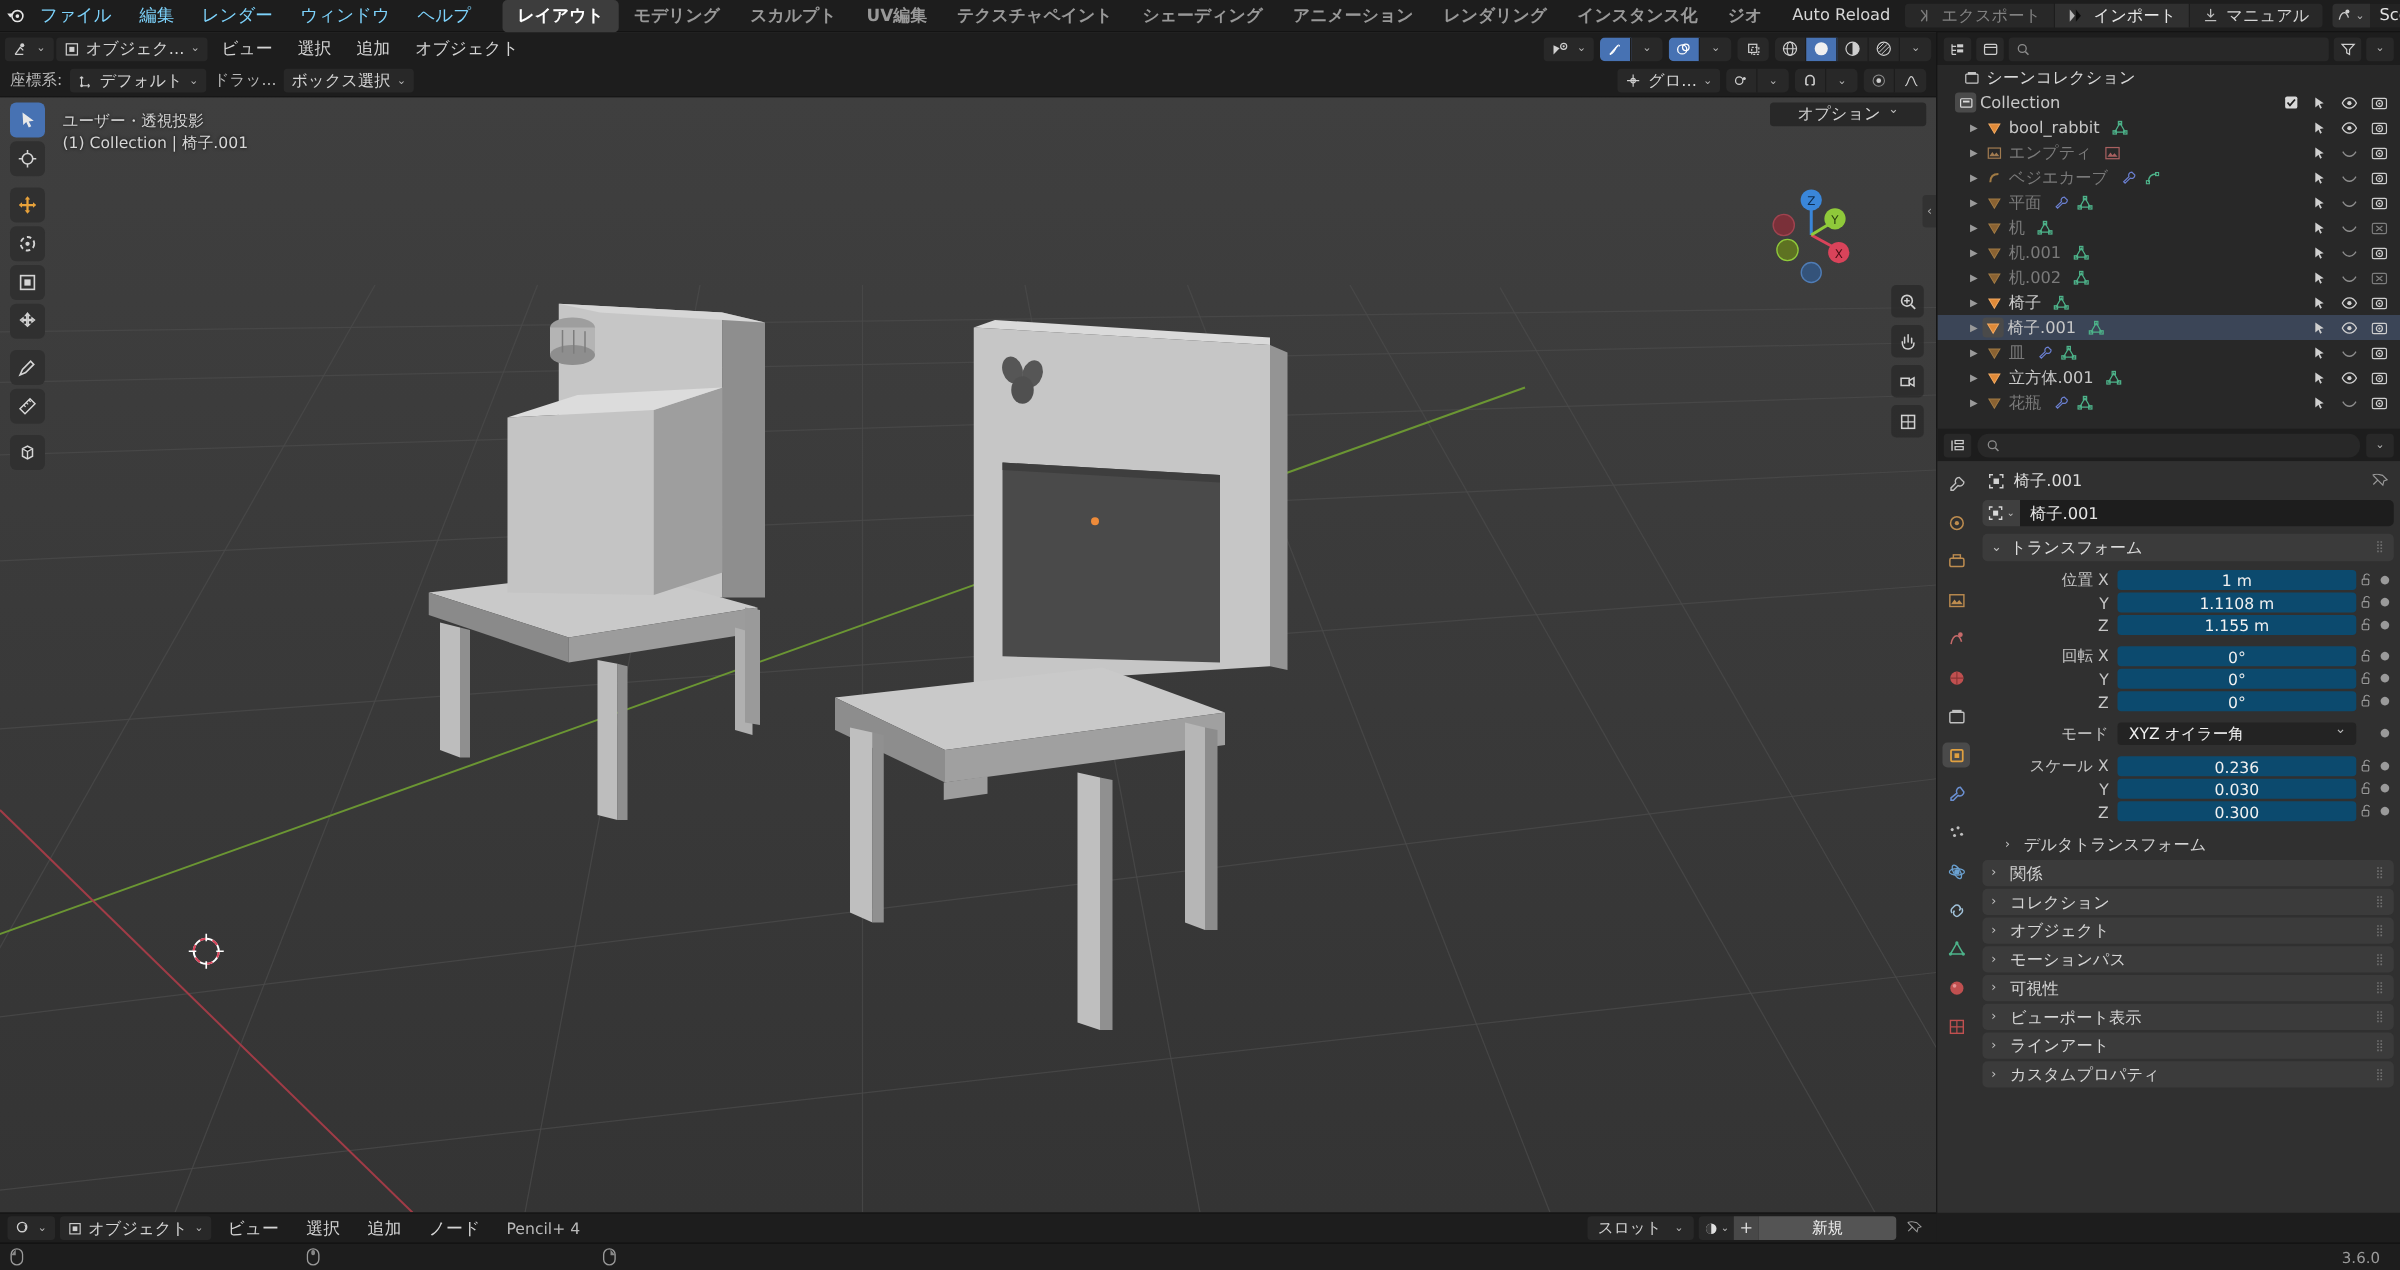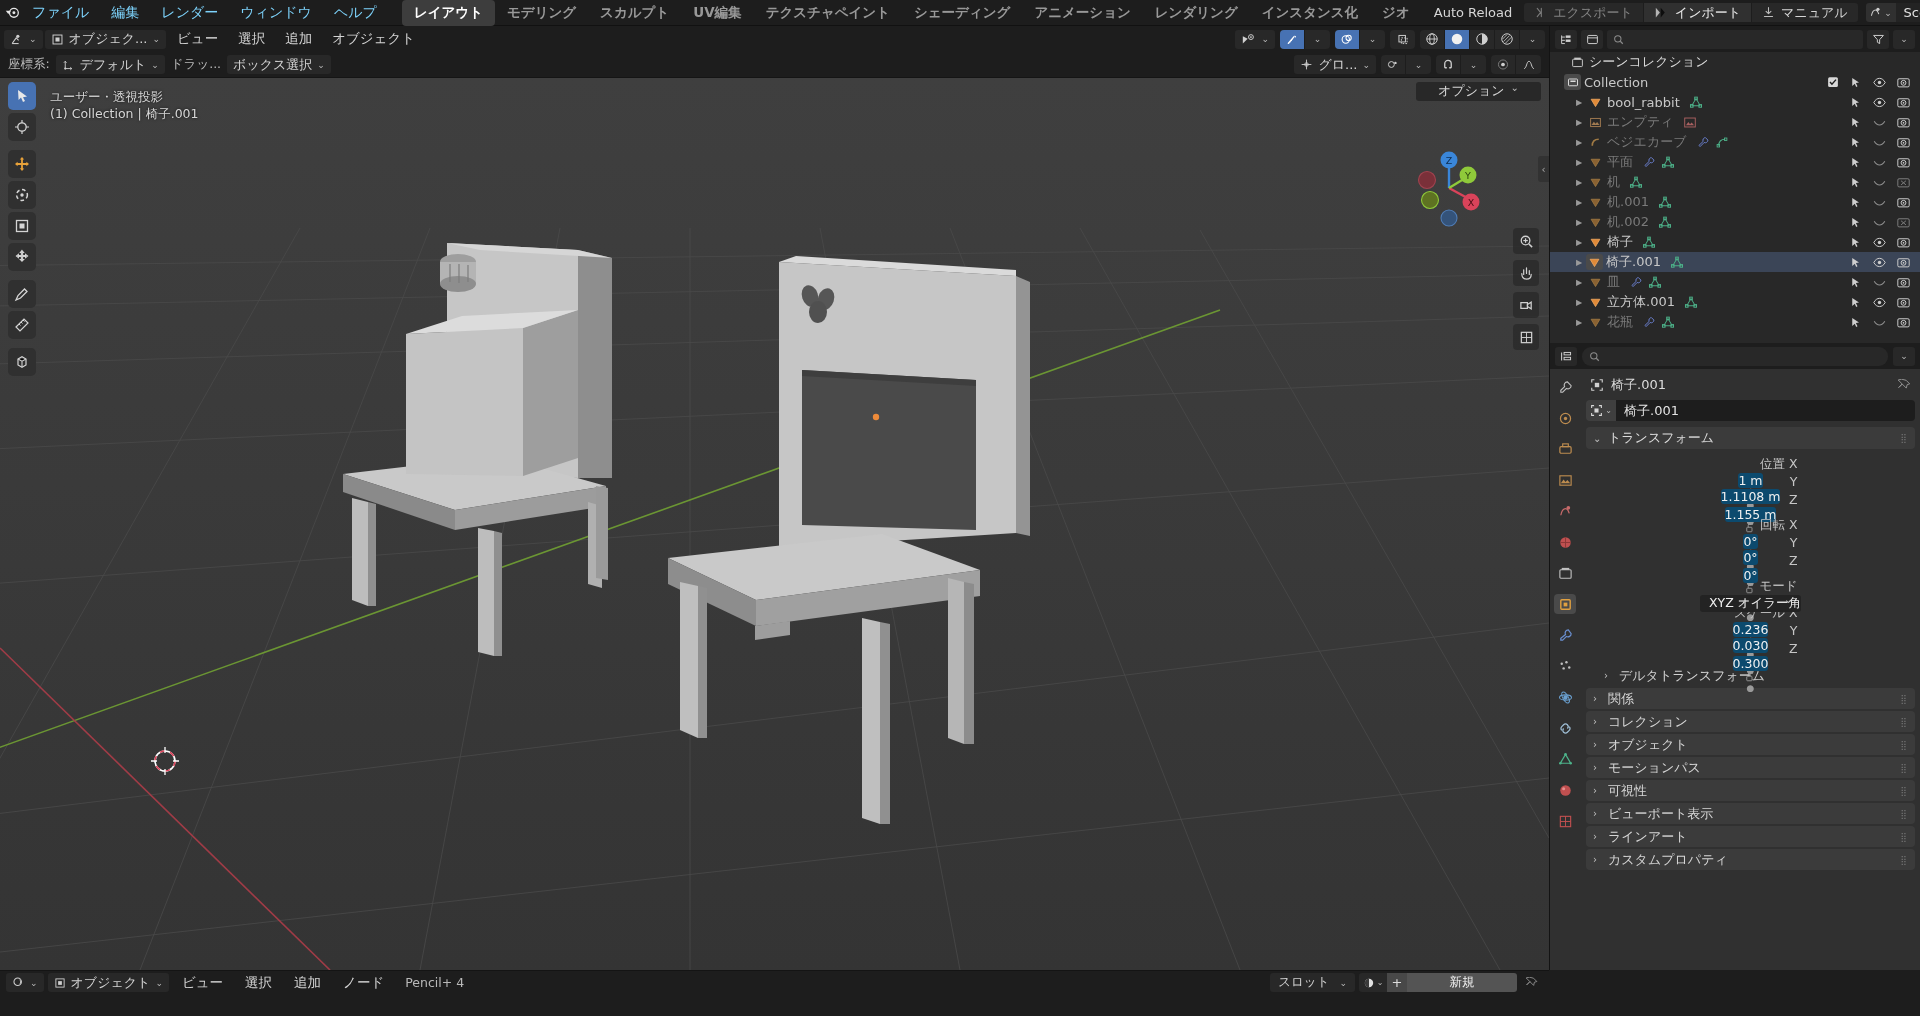--- a/index.html
+++ b/index.html
@@ -180,21 +180,21 @@
     flex:1; height:21px; background:#1d1d1d; border-radius:0 4px 4px 0;
     display:flex; align-items:center; padding-left:8px; font-size:13px; color:#e3e3e3;
   }
   .panel-head {
     display:flex; align-items:center; gap:6px; height: 22px; background:#3b3b3b;
     border-radius: 4px; padding: 0 7px; font-size:13px; color:#dcdcdc; margin-bottom: 2px;
   }
   .panel-head .grip { margin-left:auto; color:#6f6f6f; font-size:9px; letter-spacing:1px; }
   .chev { font-size: 10px; color:#c0c0c0; width:9px; display:inline-block;}
   .panel-body { padding: 5px 0 6px 0; }
-  .prow { display:flex; align-items:center; height: 16px; margin-bottom: 2px; flex-direction: column; }
+  .prow { display:flex; align-items:center; height: 16px; margin-bottom: 2px; }
   .plabel { width: 108px; text-align:right; padding-right: 7px; font-size:12.5px; color:#c6c6c6; white-space:nowrap;}
   .pval {
     flex: 1; height: 16px; background:#0c4a6e; border-radius:3px;
     display:flex; align-items:center; justify-content:center; font-size:12.5px; color:#f0f0f0;
   }
   .pval.dd {
     background:#232323; justify-content:flex-start; padding-left: 9px; position:relative;
   }
   .pval.dd::after { content:"⌄"; position:absolute; right:8px; top:-2px; color:#bbb; font-size:11px;}
   .plock { width:16px; display:flex; align-items:center; justify-content:center; }
@@ -1597,14 +1597,35 @@
         <div class="new-btn">新規</div>
       </div>
       <div class="out-sm" style="background:transparent">
         <svg width="12" height="12" viewBox="0 0 16 16">
             <path d="M10 1.6l4.4 4.4-3.2 1-1 4.2-5-5-4.4 4.4 4.4-4.4-5-5 4.2-1z" fill="none" stroke="#9a9a9a" stroke-width="1.1"></path>
           </svg>
       </div>
     </div>
   </div>
 
+  <div class="statusbar">
+    <div class="sb-item">
+      <svg width="11" height="15" viewBox="0 0 12 16">
+          <rect x="1" y="1" width="10" height="14" rx="5" fill="none" stroke="#9a9a9a" stroke-width="1.2"></rect>
+          <path d="M1 6.5h4V1.6" fill="#9a9a9a" opacity=".85"></path>
+        </svg>
+    </div>
+    <div class="sb-item" style="margin-left:210px">
+      <svg width="11" height="15" viewBox="0 0 12 16">
+          <rect x="1" y="1" width="10" height="14" rx="5" fill="none" stroke="#9a9a9a" stroke-width="1.2"></rect>
+          <rect x="4.4" y="2" width="3.2" height="4.5" rx="1.5" fill="#9a9a9a" opacity=".85"></rect>
+        </svg>
+    </div>
+    <div class="sb-item" style="margin-left:210px">
+      <svg width="11" height="15" viewBox="0 0 12 16">
+          <rect x="1" y="1" width="10" height="14" rx="5" fill="none" stroke="#9a9a9a" stroke-width="1.2"></rect>
+          <path d="M11 6.5H7V1.6" fill="#9a9a9a" opacity=".85"></path>
+        </svg>
+    </div>
+    <div class="sb-right">3.6.0</div>
+  </div>
 
 </div>
 
 </body></html>

